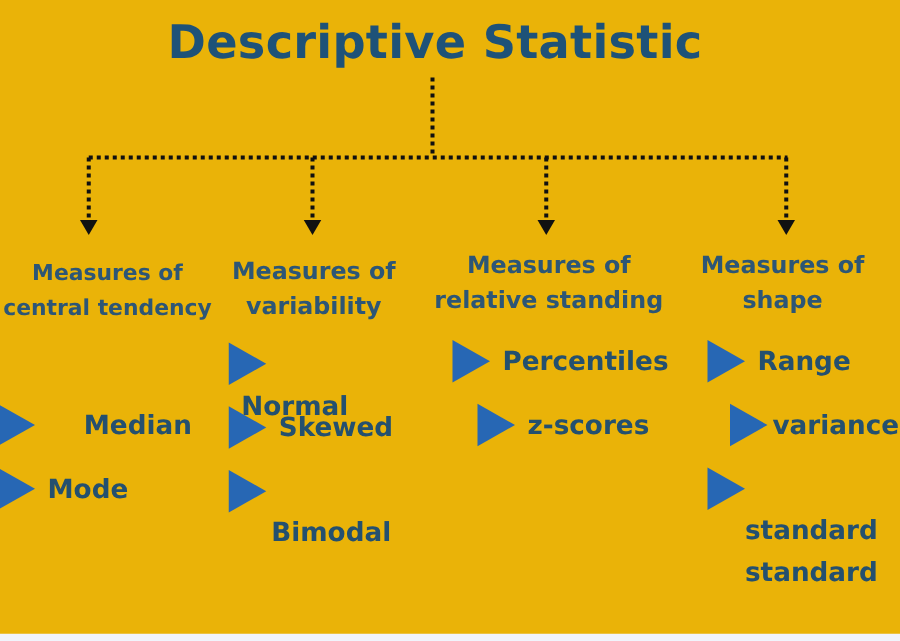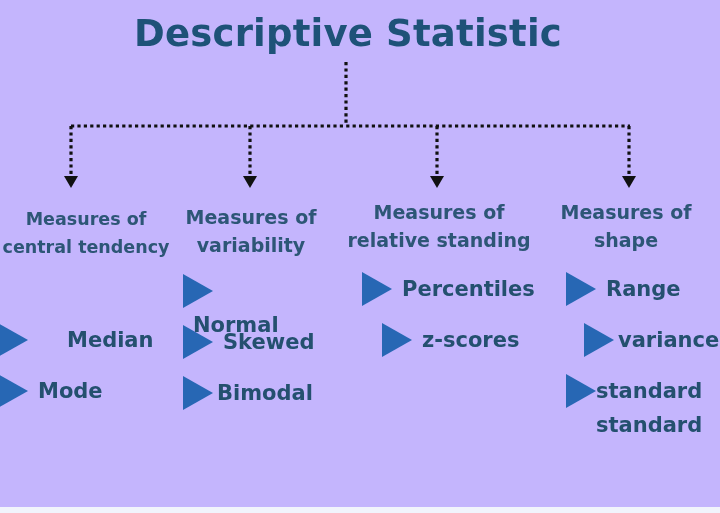--- a/index.html
+++ b/index.html
@@ -4,21 +4,21 @@
   <style>
     html, body {
       margin: 0;
       padding: 0;
       background: #eef2fb;
     }
     .canvas {
       position: relative;
       width: 720px;
       height: 513px;
-      background: #c4b5fd;
+      background: #eab308;
       overflow: hidden;
       font-family: "DejaVu Sans", sans-serif;
       color: #1f4e72;
     }
     .frame-edge {
       position: absolute;
       left: 0; right: 0; bottom: 0;
       height: 6px;
       background: #f1f4fc;
     }
@@ -64,20 +64,21 @@
       font-weight: bold;
       color: #24506f;
       line-height: 34px;
       margin-left: 10px;
       white-space: nowrap;
     }
     .item-label.multi {
       line-height: 34px;
       text-align: left;
       margin-left: 4px;
+      margin-top: 33px;
     }
   </style>
 </head>
 <body>
 
 <div class="canvas">
 
   <div class="title">Descriptive Statistic</div>
 
   <svg class="connectors" viewBox="0 0 720 513">

